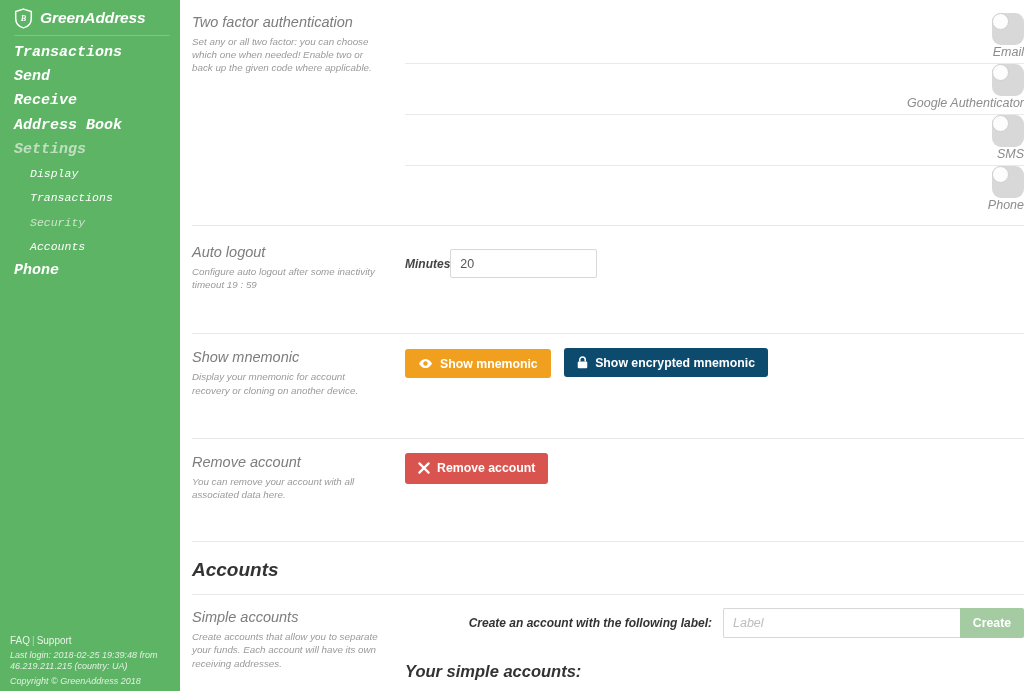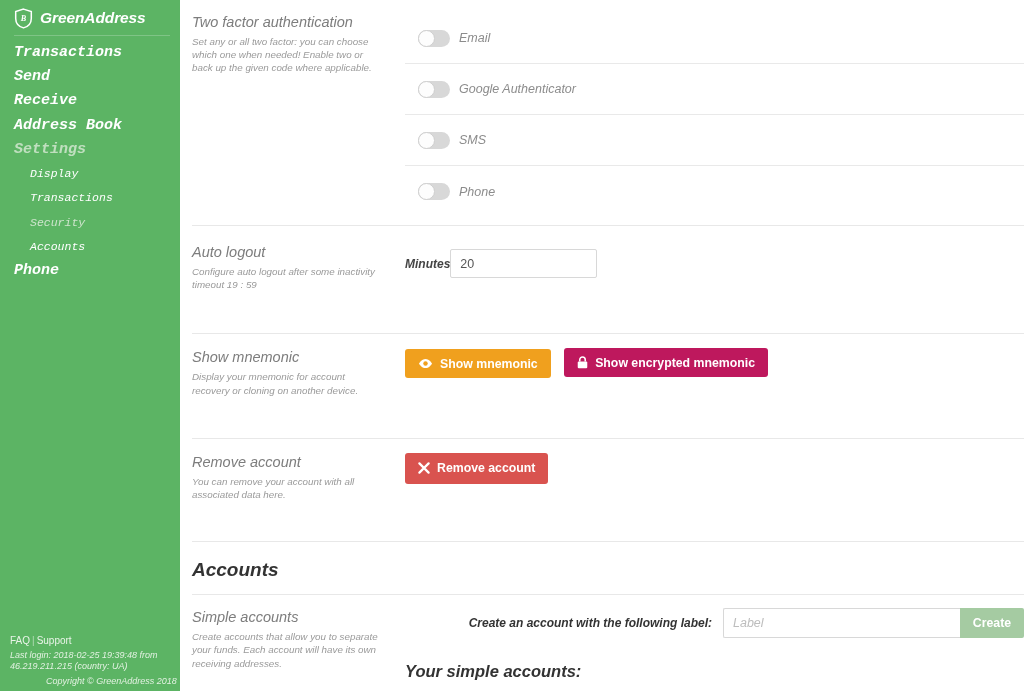--- a/index.html
+++ b/index.html
@@ -103,21 +103,21 @@
   }
   .footer-links {
     font-size: 10px;
     font-style: normal;
     color: #e9f4e8;
     margin-bottom: 3px;
   }
   .footer-links span { cursor: pointer; }
   .footer-sep { opacity: .6; margin: 0 2px; }
   .footer-login { margin-bottom: 3px; }
-  .footer-copy { font-style: italic; margin-left: 36px; }
+  .footer-copy { font-style: italic; }
 
   
   .main {
     flex: 1 1 auto;
     height: 691px;
     background: #ffffff;
     position: relative;
     overflow: hidden;
   }
 
@@ -151,24 +151,25 @@
   
   .twofa {
     display: flex;
     padding-top: 13px;
   }
   .twofa-left { width: 213px; flex: 0 0 213px; }
   .twofa-right { flex: 1 1 auto; }
 
   .toggle-row {
     display: flex;
-    align-items: center;
+    align-items: flex-end;
     height: 51px;
     border-bottom: 1px solid #e9e9e9;
     padding-left: 13px;
+    flex-direction: column;
   }
   .toggle-row:last-child { border-bottom: none; }
 
   .switch {
     width: 32px;
     height: 17px;
     border-radius: 9px;
     background: #d8d8d8;
     position: relative;
     flex: 0 0 32px;
@@ -234,21 +235,21 @@
     color: #ffffff;
     font-family: "Liberation Sans", sans-serif;
     font-size: 12.3px;
     font-weight: bold;
     padding: 0 13px;
     height: 29px;
     cursor: pointer;
     white-space: nowrap;
   }
   .btn-orange { background: #f0a01e; }
-  .btn-green  { background: #be185d; }
+  .btn-green  { background: #0c4a6e; }
   .btn-red    { background: #d9534f; }
   .btn svg { display: block; }
 
   
   .accounts-head {
     font-size: 19px;
     font-weight: bold;
     font-style: italic;
     color: #333333;
     padding-left: 12px;

